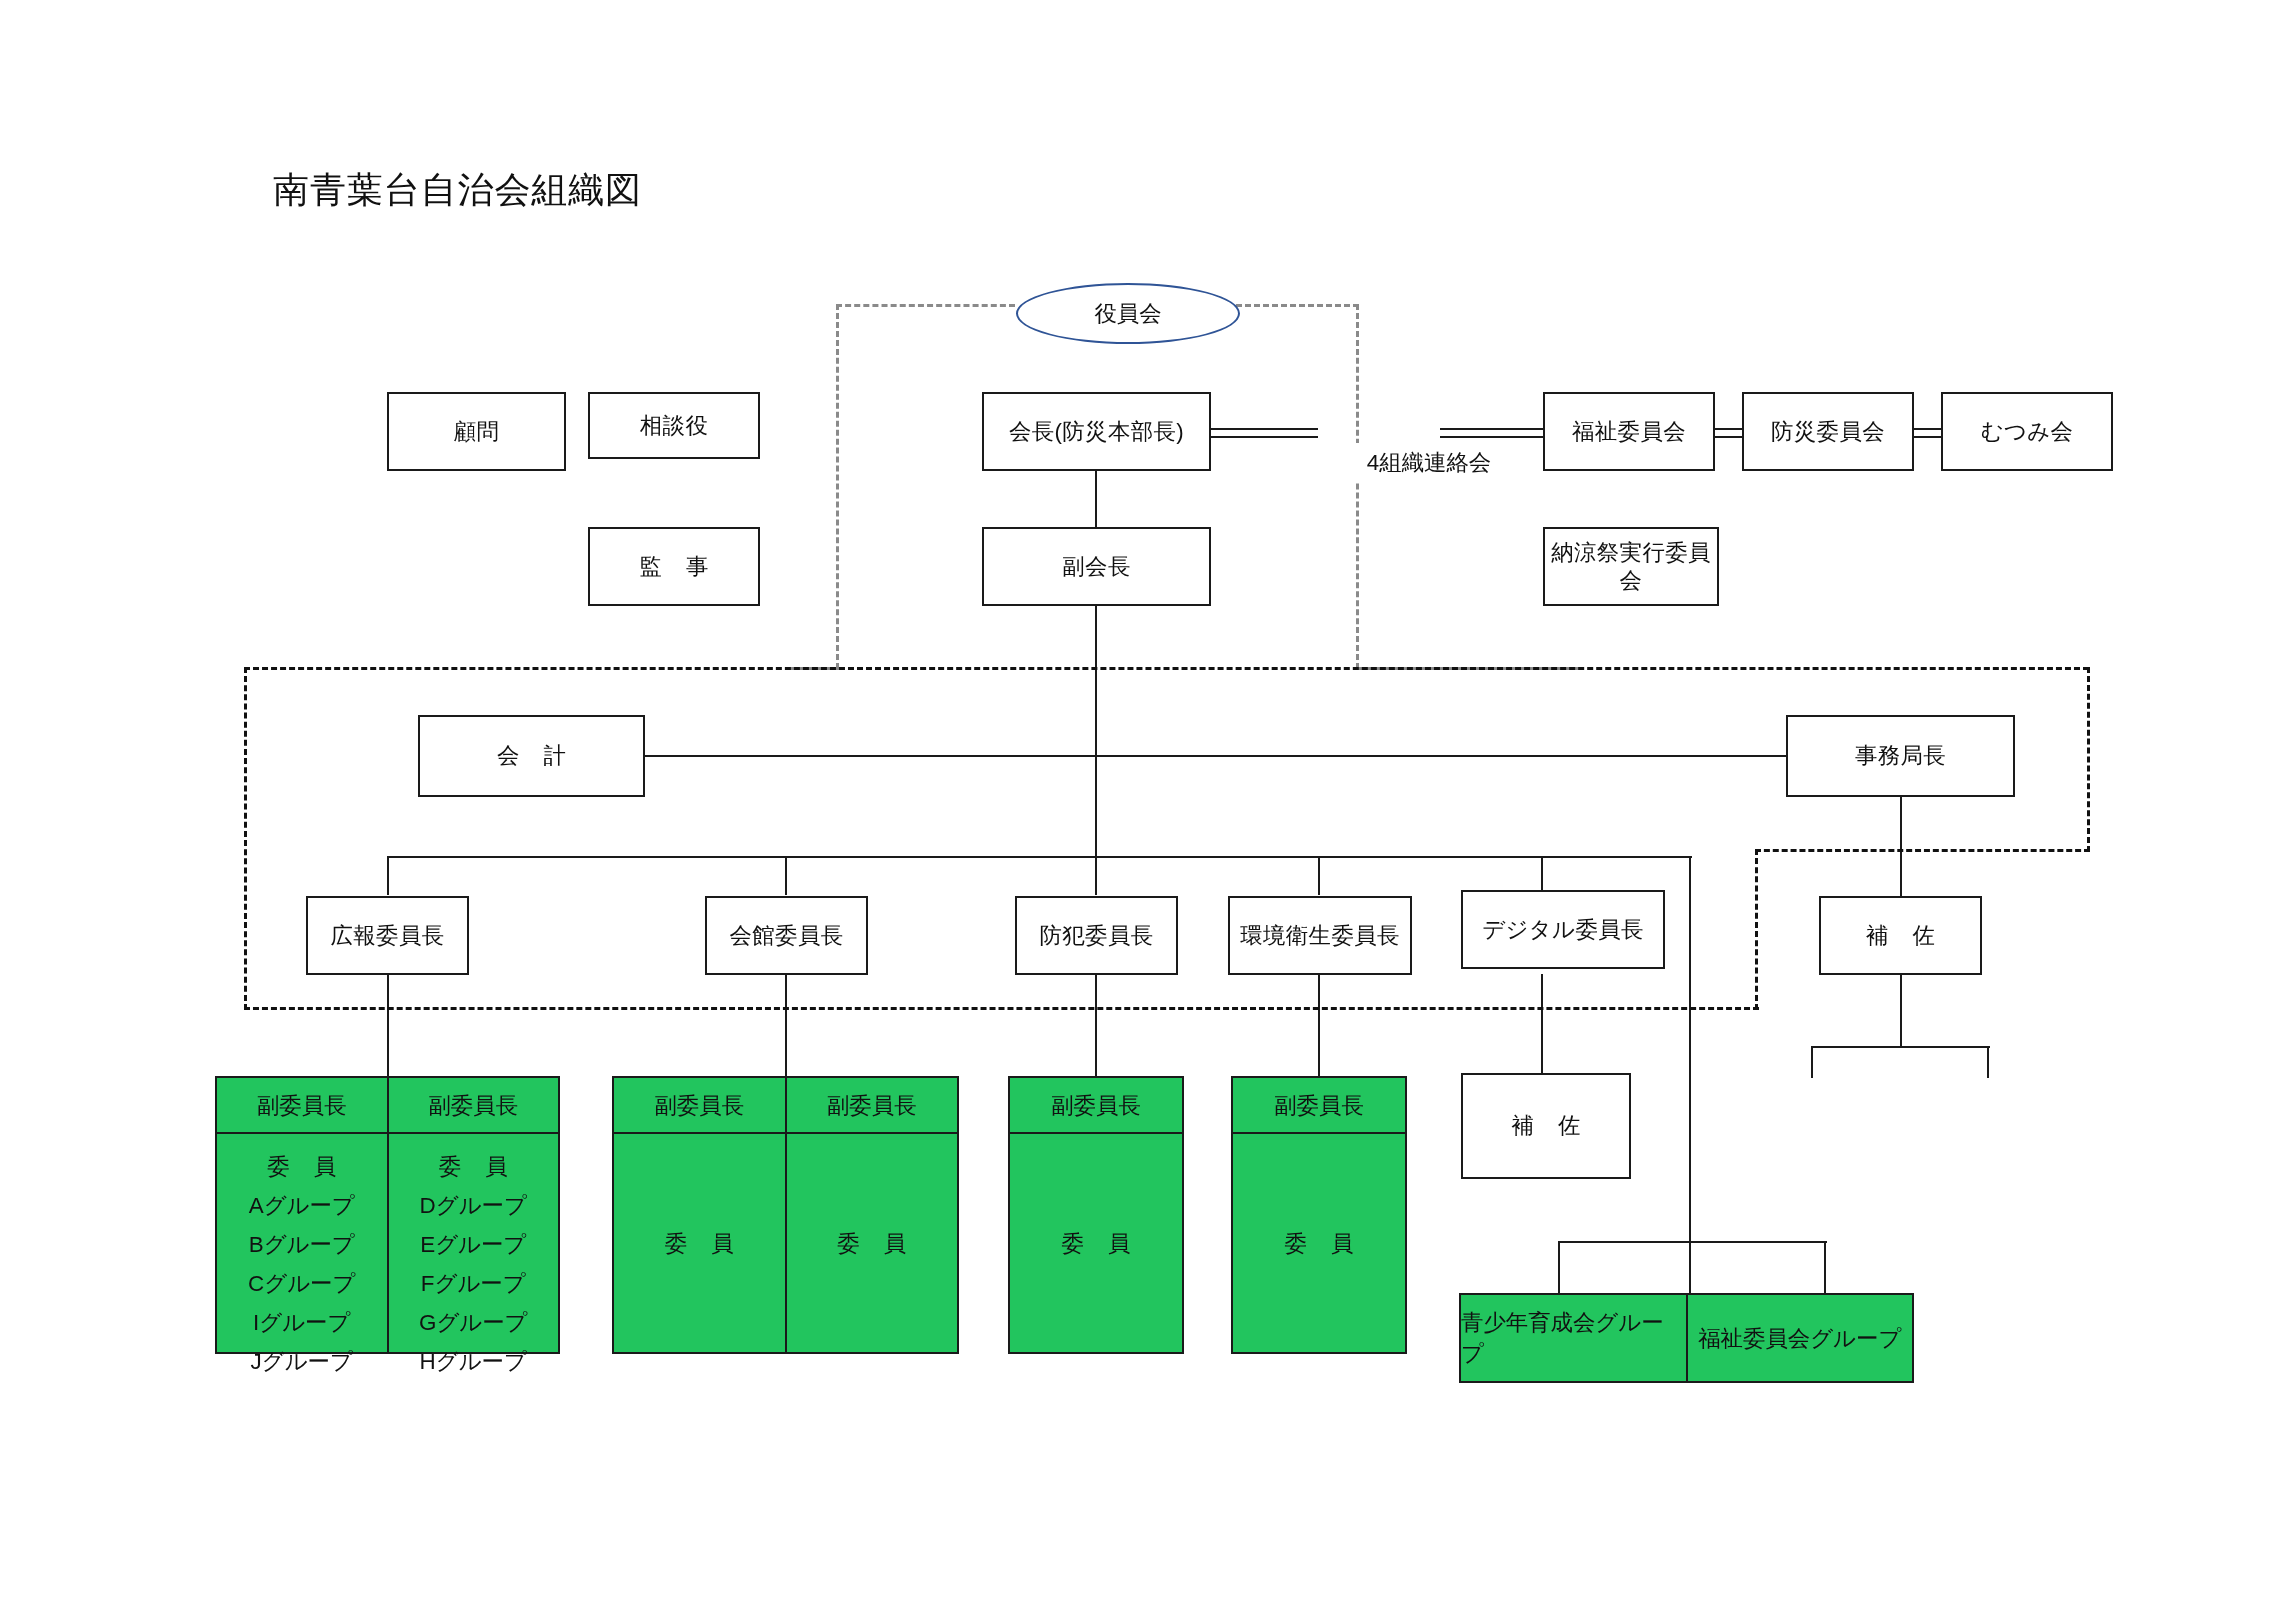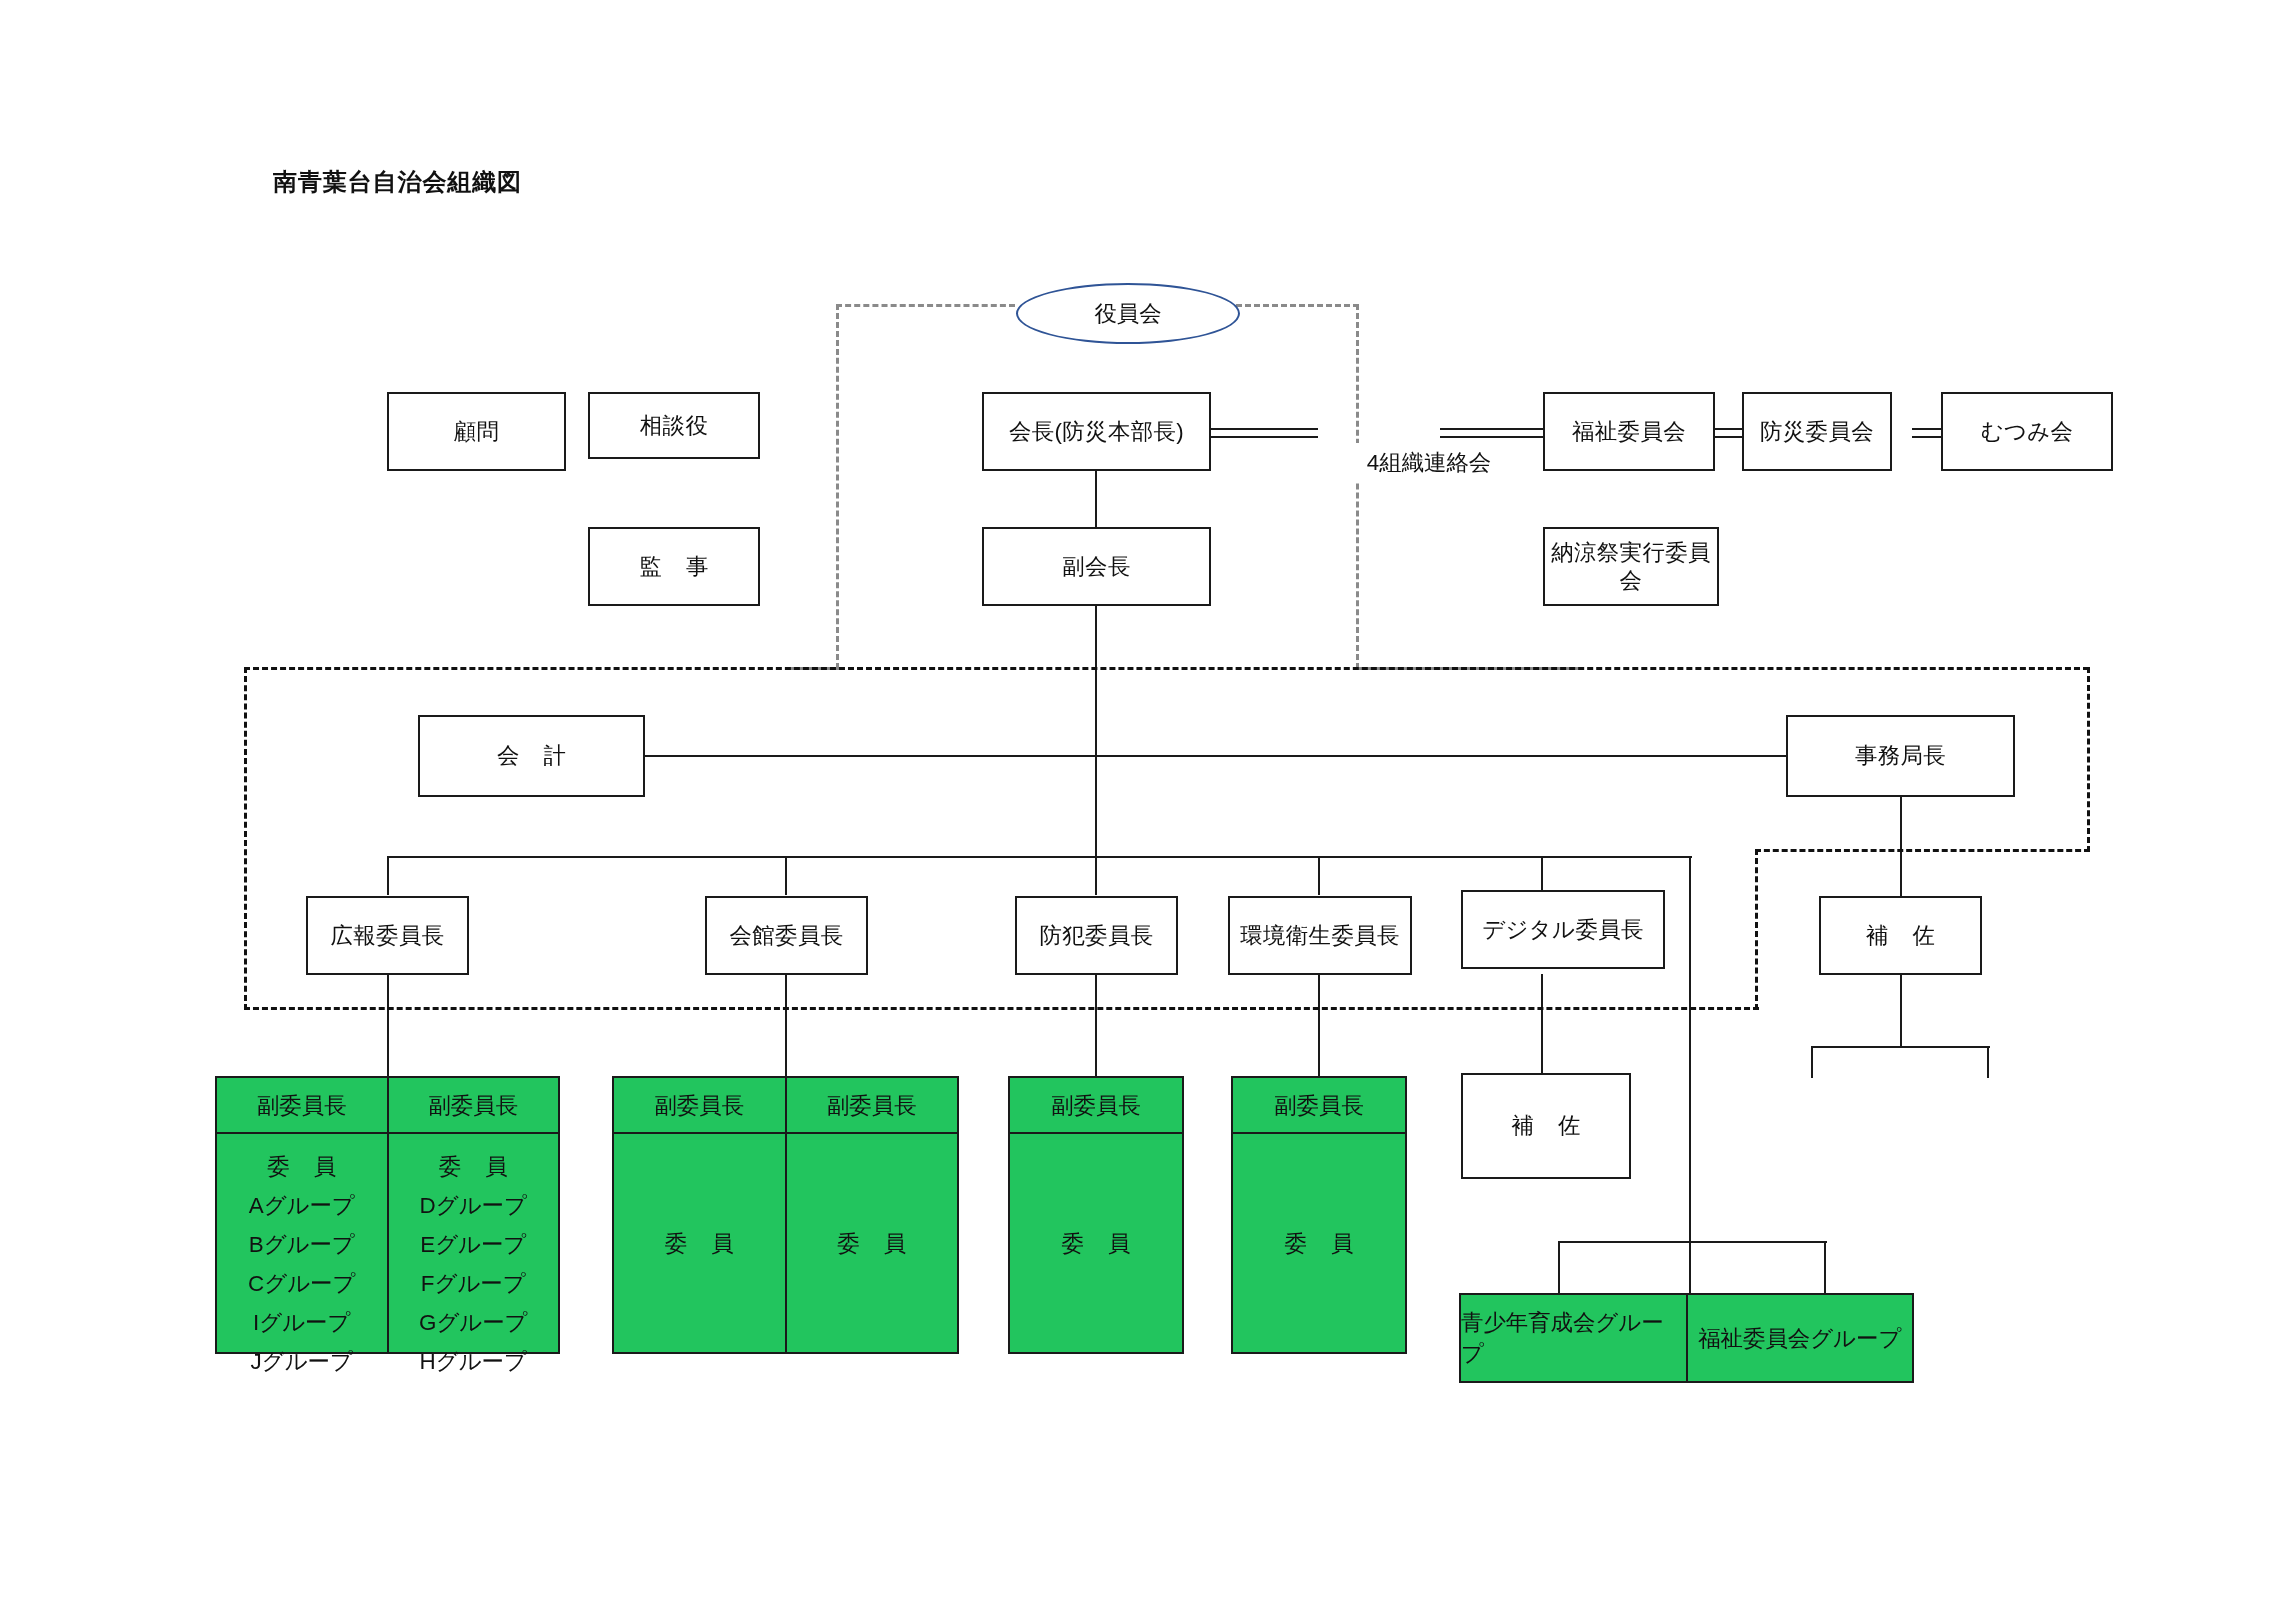--- a/index.html
+++ b/index.html
@@ -48,22 +48,22 @@
     display:flex;
     align-items:center;
     justify-content:center;
     font-size:22.4px;
     background:#ffffff;
     z-index:7;
     white-space:nowrap;
   }
   .title{
     position:absolute;
-    font-size:24px;
-    font-weight:700;
+    font-size:36px;
+    font-weight:400;
     letter-spacing:0.9px;
     z-index:8;
   }
 
   
   .ln{position:absolute;background:#1a1a1a;z-index:2;}
   .lnh{height:2.2px;}
   .lnv{width:2.2px;}
 
   
@@ -178,21 +178,21 @@
   <div class="node" style="left:387px; top:392px; width:179px; height:79px;">顧問</div>
 
   <div class="node" style="left:588px; top:392px; width:172px; height:67px;">相談役</div>
 
   <div class="node" style="left:982px; top:392px; width:229px; height:79px;">会長(防災本部長)</div>
 
   <div class="plaintext" style="left:1317px; top:412px; width:224px; height:39px;margin-top:31px;">4組織連絡会</div>
 
   <div class="node" style="left:1543px; top:392px; width:172px; height:79px;">福祉委員会</div>
 
-  <div class="node" style="left:1742px; top:392px; width:150px; height:79px;">防災委員会</div>
+  <div class="node" style="left:1742px; top:392px; width:172px; height:79px;">防災委員会</div>
 
   <div class="node" style="left:1941px; top:392px; width:172px; height:79px;">むつみ会</div>
 
   <div class="dbl" style="left:1211px; top:428px; width:107px;"></div>
   <div class="dbl" style="left:1539px; top:428px; width:0px;"></div>
   <div class="dbl" style="left:1440px; top:428px; width:105px;"></div>
   <div class="dbl" style="left:1713px; top:428px; width:30px;"></div>
   <div class="dbl" style="left:1912px; top:428px; width:30px;"></div>
 
   <div class="node" style="left:588px; top:527px; width:172px; height:79px;">

